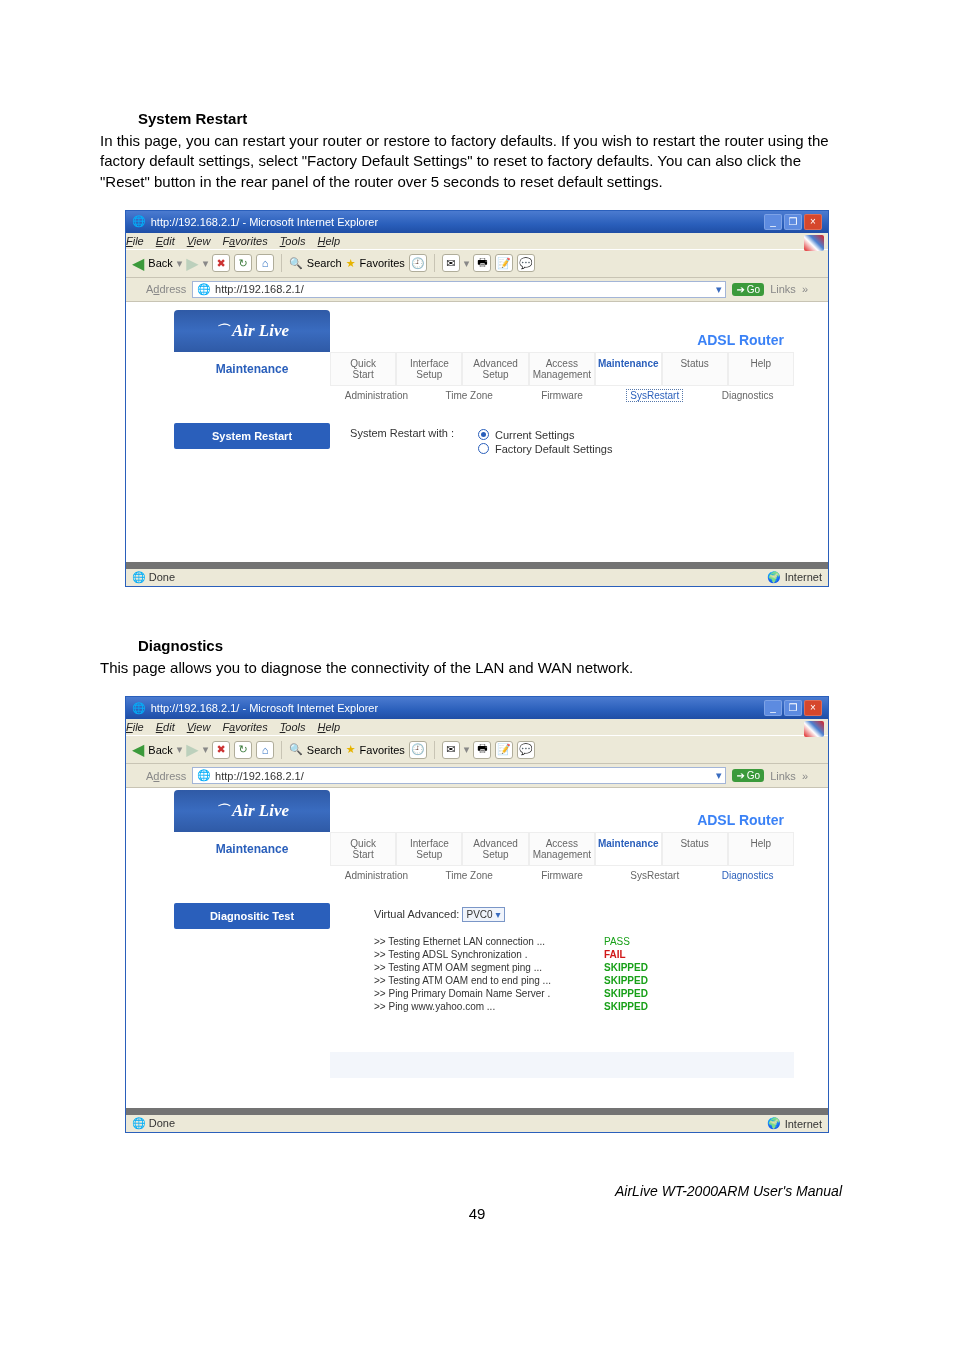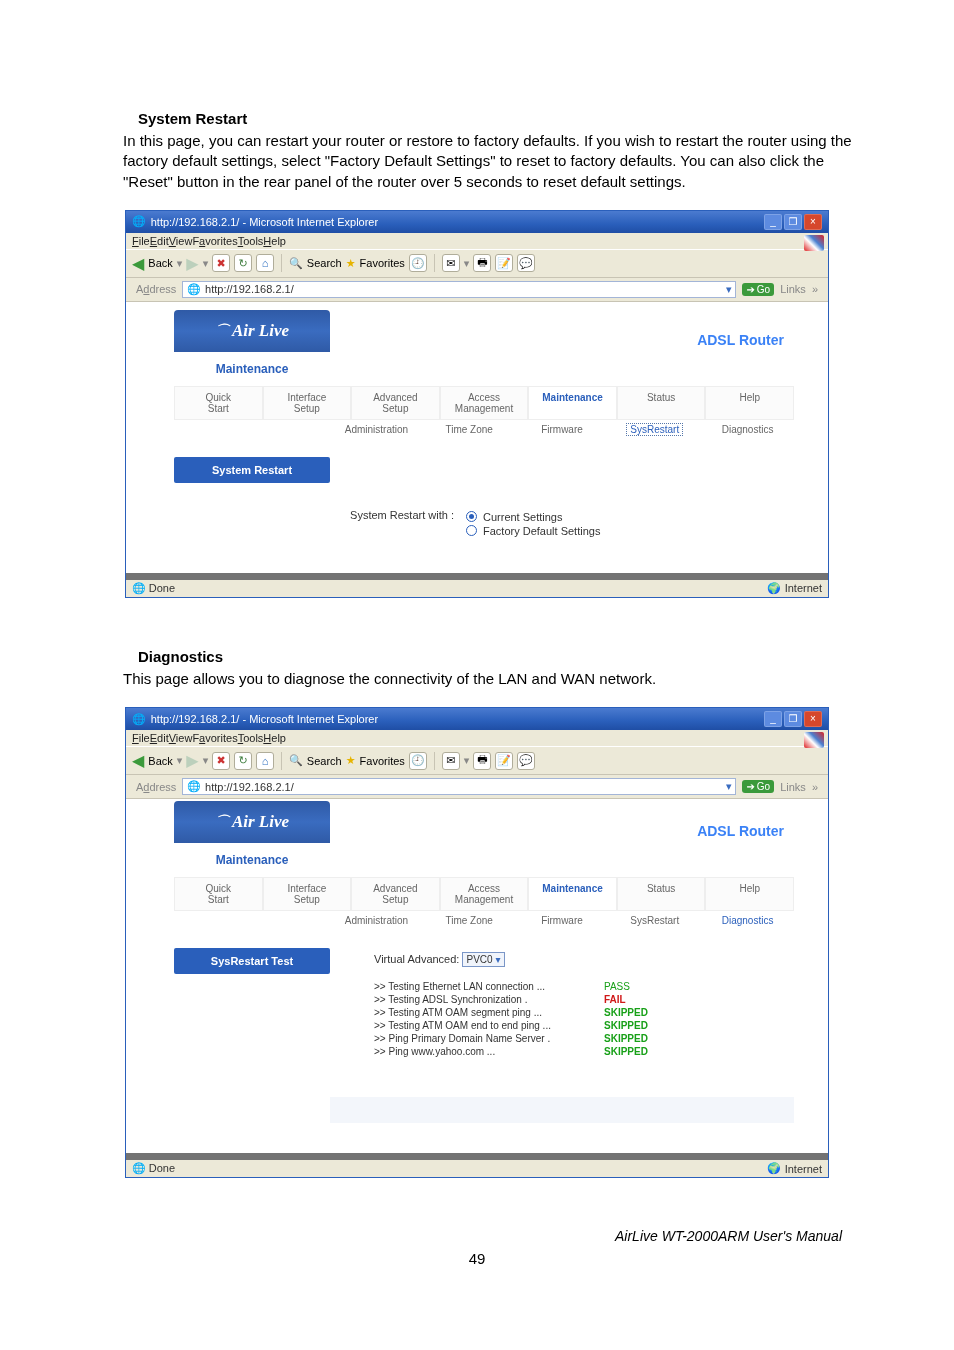--- a/index.html
+++ b/index.html
@@ -13,21 +13,20 @@
   }
   .heading {
     font-weight: bold;
     font-size: 15px;
     margin: 0 0 4px 38px;
   }
   .para {
     font-size: 15px;
     line-height: 1.35;
     margin-bottom: 12px;
-    margin-left: 23px;
   }
   .ie-window {
     border: 1px solid #2a5fbb;
     margin: 18px auto 50px auto;
     width: 704px;
     font-family: Tahoma, Arial, sans-serif;
     font-size: 11px;
     position: relative;
   }
   .ie-title {
@@ -43,43 +42,44 @@
   .winbtn {
     width:18px; height:16px;
     background:#5d8be0;
     border:1px solid #fff3;
     color:#fff;
     font-size:10px; line-height:14px; text-align:center;
     border-radius:2px;
   }
   .winbtn.close { background:#d6472c; }
   .ie-menubar {
-    background:#ece9d8; padding:2px 6px;
-    display:flex; 
+    background:#ece9d8; padding:2px 0;
+    display:flex; gap:12px;
     color:#222;
     position:relative;
+    font-style:italic;
   }
   .ie-menubar .menuitem span.u { text-decoration: underline; }
   .ie-flag { position:absolute; right:4px; top:2px; width:20px; height:16px;
     background: linear-gradient(45deg,#d22,#fff 40%,#4a80d0 60%,#d22);
     border-radius:2px;
   }
   .ie-toolbar {
     background:#ece9d8; padding:4px 6px;
     display:flex; align-items:center; gap:4px;
     border-top:1px solid #fff; border-bottom:1px solid #c8c4b4;
   }
   .tb-btn {
     width:18px; height:18px; border:1px solid #b0ad9a;
     border-radius:3px; background:#fff;
     display:inline-flex; align-items:center; justify-content:center;
     font-size:11px;
   }
   .ie-addressbar {
-    background:#ece9d8; padding:3px 10px;
+    background:#ece9d8; padding:3px 20px;
     display:flex; align-items:center; gap:6px;
     border-bottom:1px solid #c8c4b4;
     color:#888;
   }
   .addr-input {
     flex:1; background:#fff; border:1px solid #a3b5d7;
     padding:1px 4px; color:#333; font-size:11px;
     display:flex; align-items:center; gap:4px;
   }
   .go-btn {
@@ -102,21 +102,21 @@
     color:#fff; font-style:italic; font-weight:bold;
     display:flex; align-items:center; justify-content:center;
     border-radius:4px 4px 0 0;
     font-family: Georgia, "Times New Roman", serif;
     font-size:17px;
   }
   .logo-cell .swoop { margin-right:3px; font-size:14px; }
   .rt-title { flex:1; text-align:right; color:#3b82f6; font-weight:bold;
     padding:0 10px 4px 0; font-size:14px; }
 
-  .tabs-row { display:flex;flex-direction:column; }
+  .tabs-row { display:flex; }
   .tabs-row .sidecell { width:156px; }
   .tabs {
     flex:1; display:grid; grid-template-columns: repeat(7, 1fr);
   }
   .tab {
     text-align:center; padding:5px 2px; font-size:10px; color:#666;
     background:#fbfbfb; border:1px solid #eee;
   }
   .tab.active { color:#2a5fbb; font-weight:bold; background:#fff; }
   .tab .line2 { display:block; }
@@ -265,21 +265,21 @@
           <div class="subtab">Time Zone</div>
           <div class="subtab">Firmware</div>
           <div class="subtab active"><span class="dottedbox">SysRestart</span></div>
           <div class="subtab">Diagnostics</div>
         </div>
       </div>
 
       <div class="page-block">
         <div class="side-label">System Restart</div>
         <div class="main-panel">
-          <div style="display:flex; gap:12px;margin-top:48px;">
+          <div style="display:flex; gap:24px;">
             <div style="width:110px; text-align:right;">System Restart with :</div>
             <div>
               <div class="radio-row" style="margin-left:0;">
                 <span class="radio">
                     <span class="dot"></span>
                   </span>
                 <span>Current Settings</span>
               </div>
               <div class="radio-row" style="margin-left:0;">
                 <span class="radio"></span>
@@ -388,21 +388,21 @@
         <div class="subtabs">
           <div class="subtab">Administration</div>
           <div class="subtab">Time Zone</div>
           <div class="subtab">Firmware</div>
           <div class="subtab">SysRestart</div>
           <div class="subtab active">Diagnostics</div>
         </div>
       </div>
 
       <div class="page-block">
-        <div class="side-label">SysRestart Test</div>
+        <div class="side-label">Diagnositic Test</div>
         <div class="main-panel">
           <div style="margin-left:30px;">
             <span>Virtual Advanced:</span>
             <span class="vc-select">
               <span>PVC0</span>
               <span style="color:#3a6cc0;">▾</span>
             </span>
           </div>
           <div class="diag-tests">
             <div class="row">

